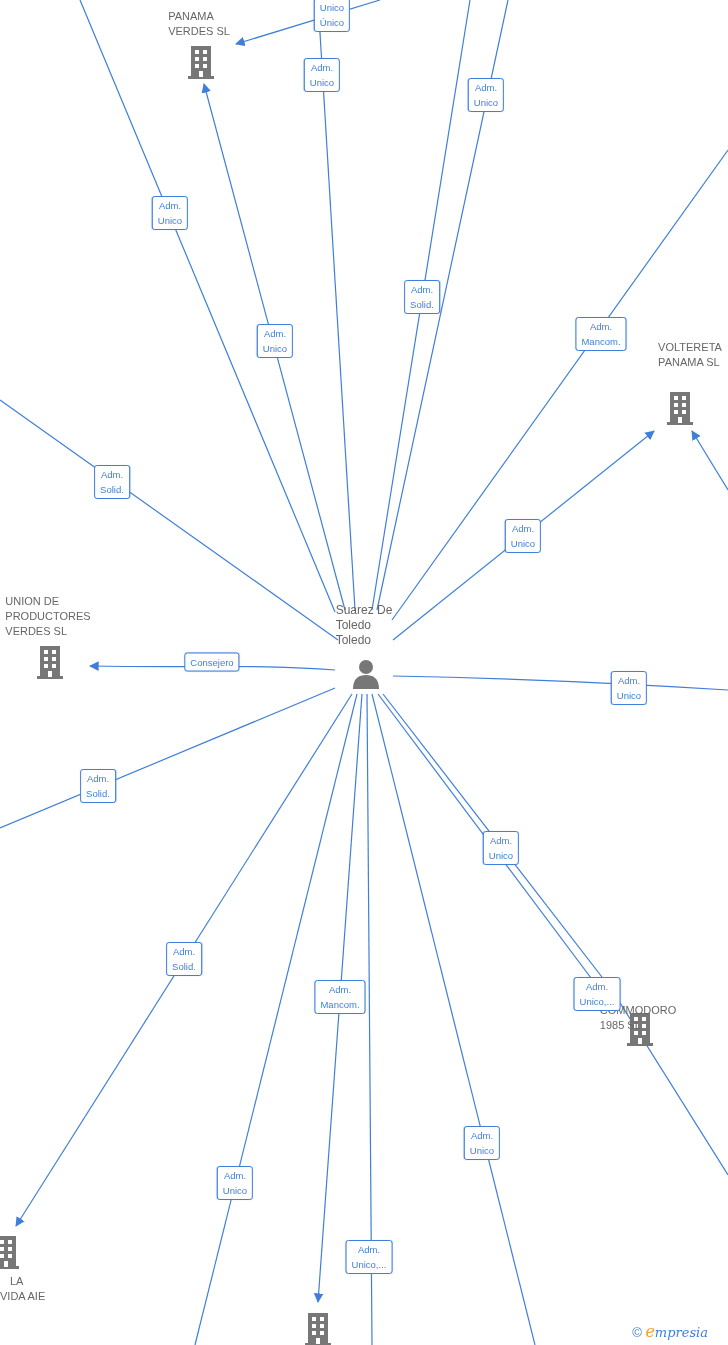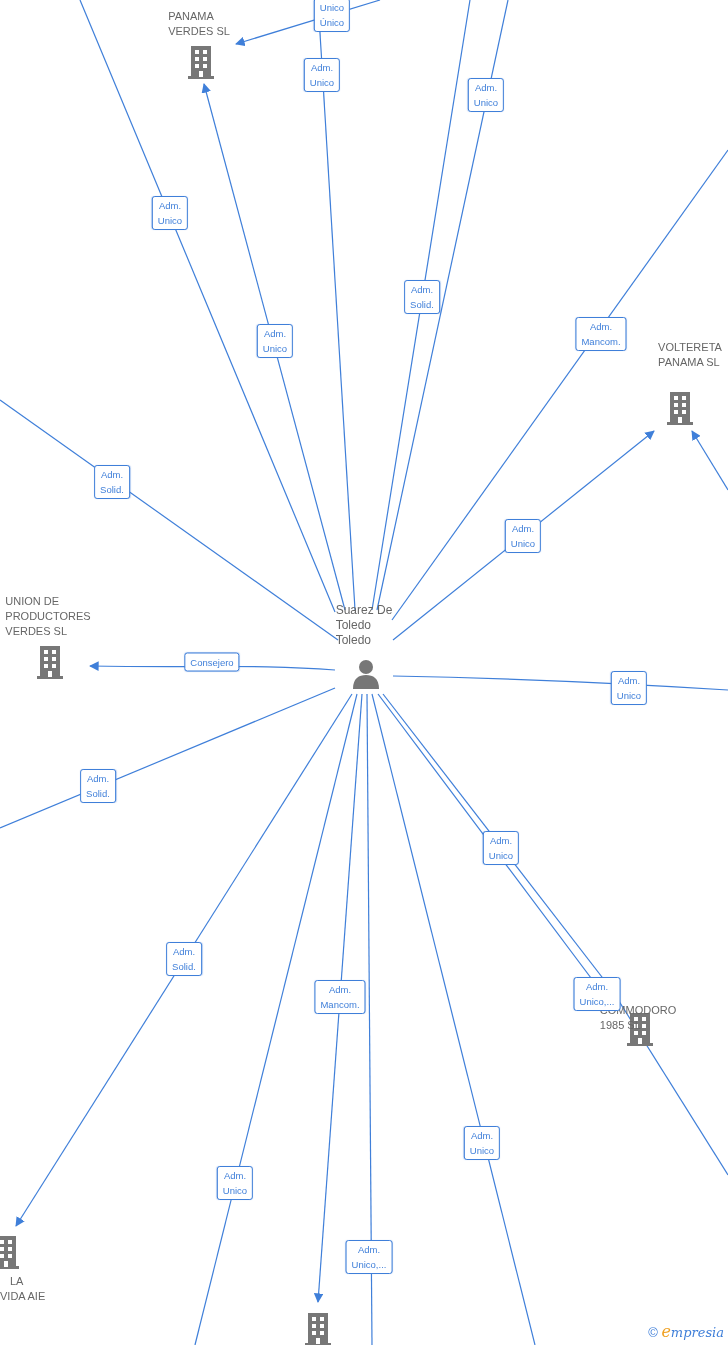--- a/index.html
+++ b/index.html
@@ -9,21 +9,21 @@
   .edge { stroke: #3f7fd9; stroke-width: 1.2; fill: none; }
   .node-label { position: absolute; text-align: left; color: #666; font-size: 11px;
                 line-height: 15px; white-space: nowrap; transform: translateX(-50%); }
   .person-label { font-size: 12px; line-height: 15px; color: #666; }
   .edge-label { position: absolute; background: #fff; border: 1px solid #3f7fd9;
                 border-radius: 3px; color: #3f7fd9; font-size: 9.5px; line-height: 15px;
                 text-align: center; padding: 1px 5px; transform: translate(-50%, -50%);
                 white-space: nowrap; box-shadow: 0 0 1px rgba(63,127,217,0.3); }
   .bldg { position: absolute; width: 30px; height: 34px; transform: translateX(-50%); }
   .person { position: absolute; width: 30px; height: 32px; transform: translateX(-50%); }
-  .footer { position: absolute; right: 4px; bottom: 4px; font-size: 13px; color: #3f7fd9; }
+  .footer { position: absolute; right: 20px; bottom: 4px; font-size: 13px; color: #3f7fd9; }
   .footer .brand { font-family: "DejaVu Serif", serif; font-style: italic; color: #3f7fd9; }
   .footer .e { color: #f0a020; font-size: 16px; font-style: italic; }
 </style>
 </head>
 <body>
 
 <svg id="graph" viewBox="0 0 728 1345" xmlns="http://www.w3.org/2000/svg">
   <defs>
     <marker id="arr" viewBox="0 0 10 10" refX="9" refY="5" markerWidth="8" markerHeight="8" orient="auto-start-reverse">
       <path d="M0,0 L10,5 L0,10 z" fill="#3f7fd9"></path>

